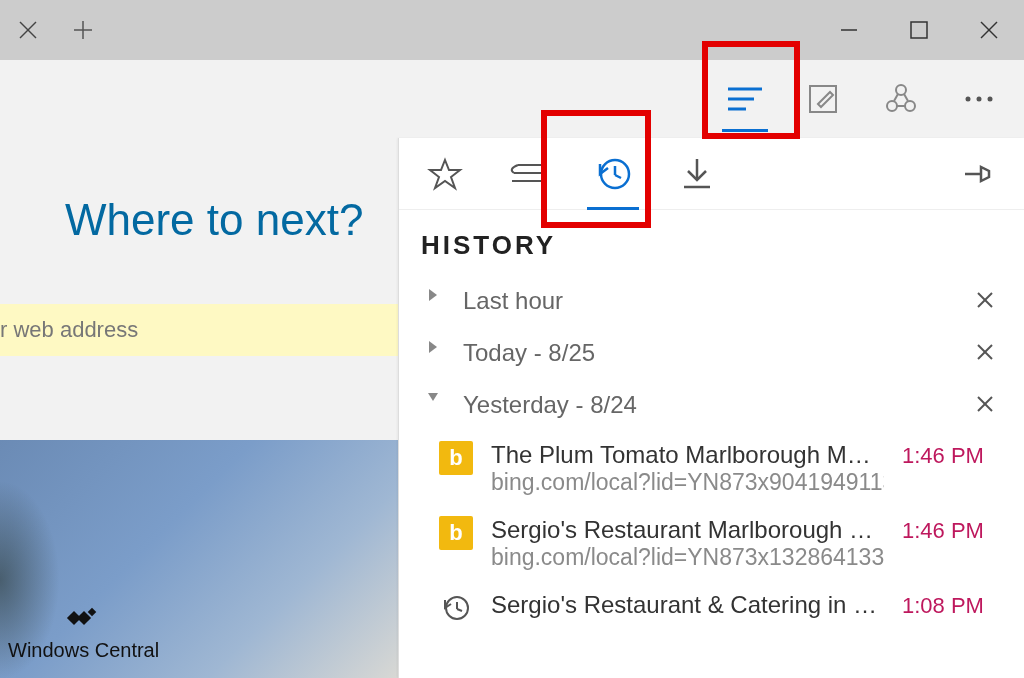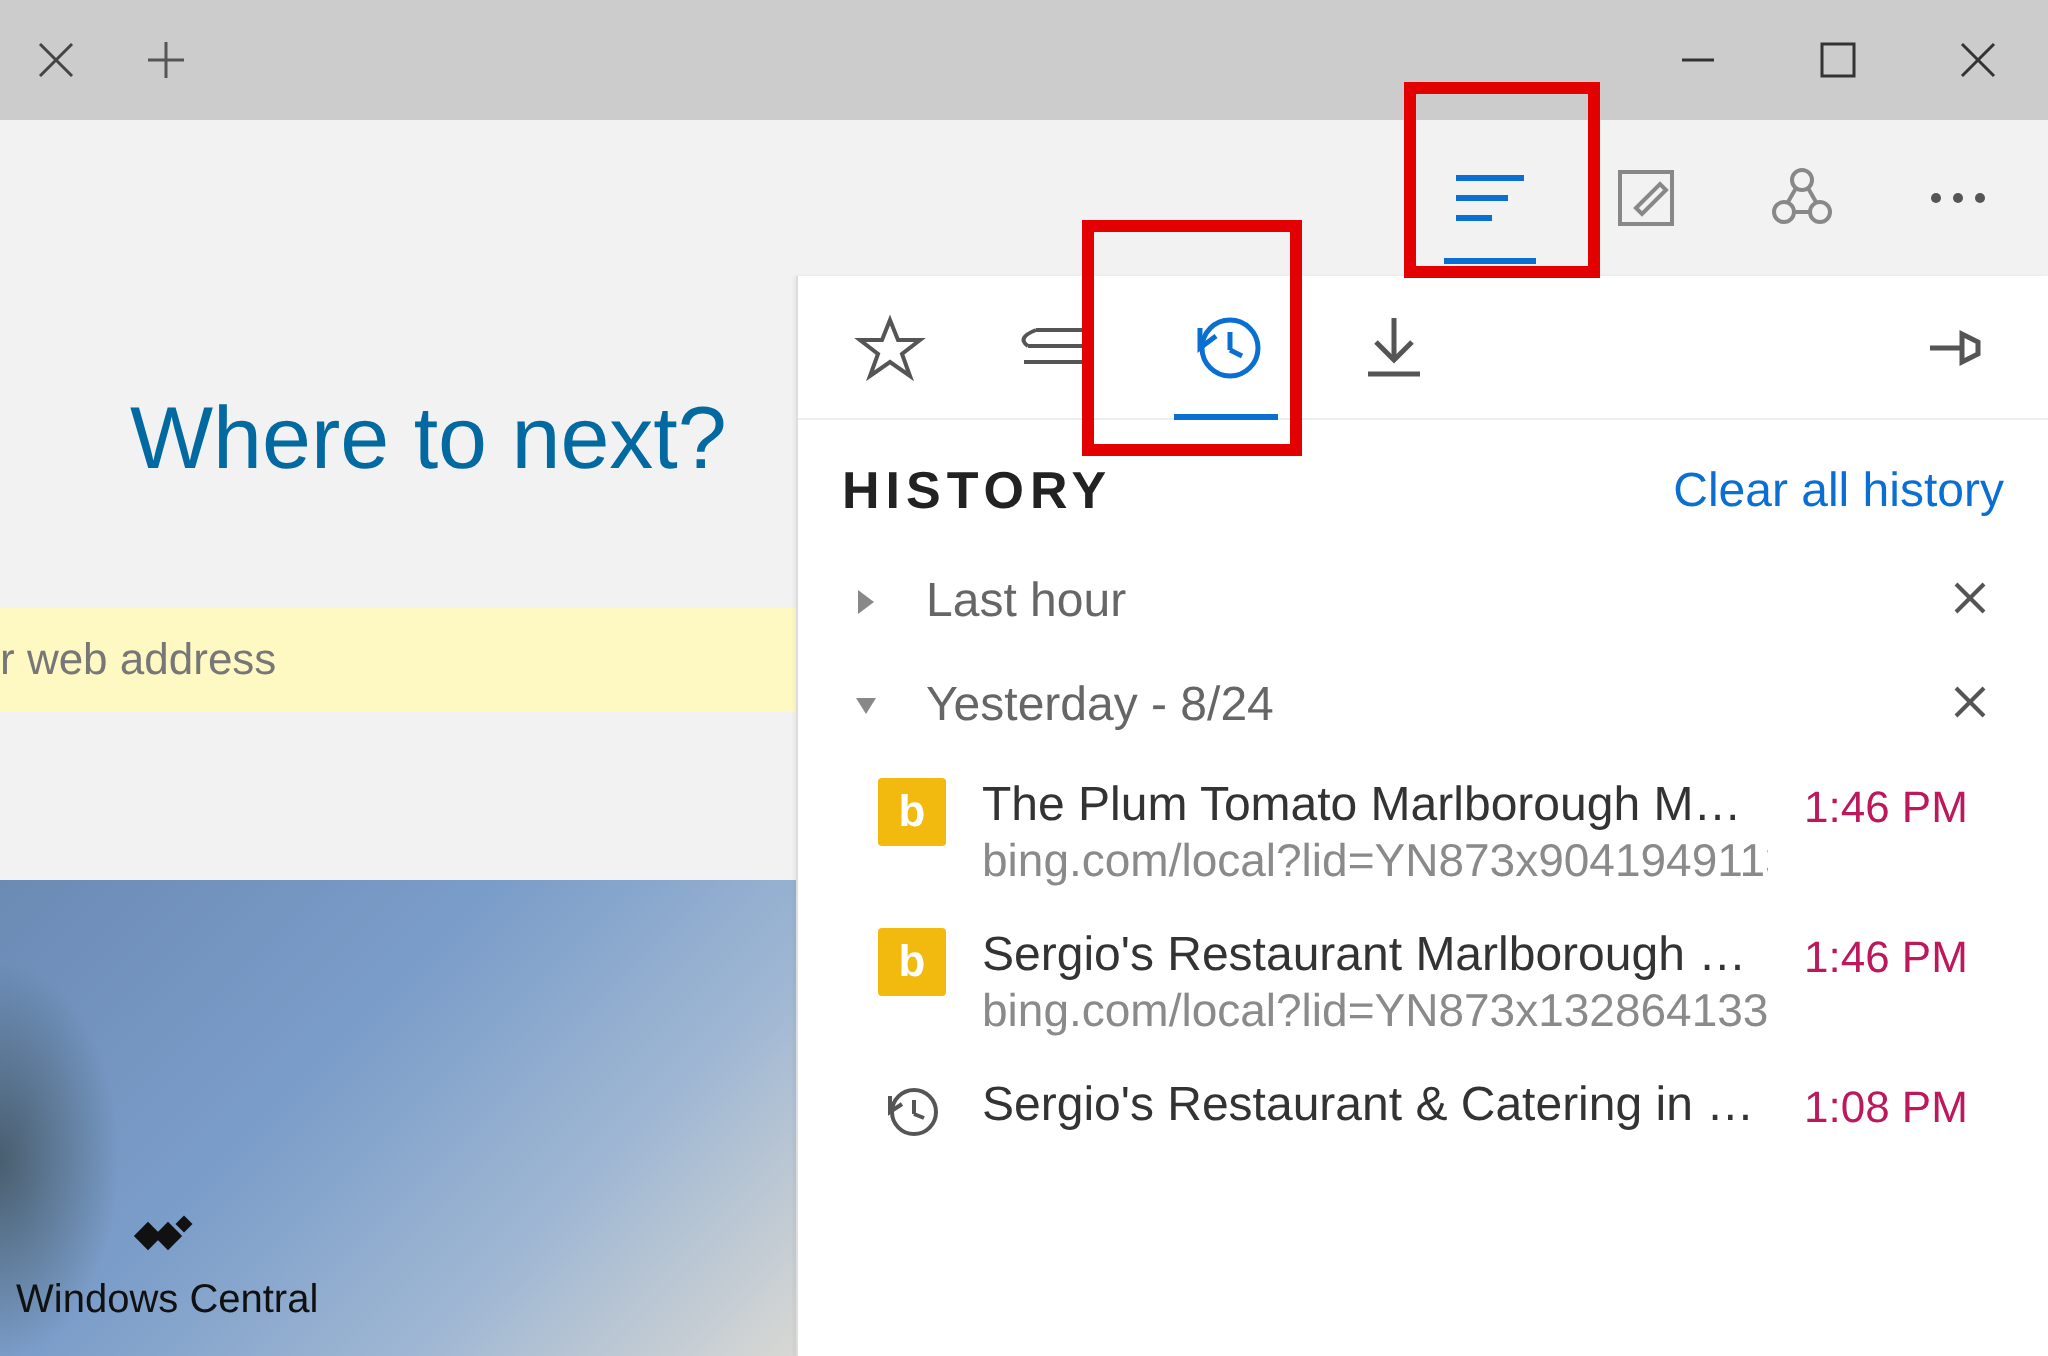--- a/index.html
+++ b/index.html
@@ -40,21 +40,21 @@
   .hub-tabs .spacer { flex:1; }
   .hub-tab { width:48px; height:48px; display:flex; align-items:center; justify-content:center; color:#555; position:relative;}
   .hub-tab.active { color:#0a6fd1; }
   .hub-tab.active::after { content:""; position:absolute; left:-2px; right:-2px; bottom:-12px; height:3px; background:#0a6fd1; }
   .pin { color:#555; }
 
   .hub-header { display:flex; align-items:center; justify-content:space-between; padding:20px 22px 14px 22px; }
   .hub-title { font-size:26px; font-weight:700; letter-spacing:3px; color:#222; }
   .clear-link { font-size:24px; color:#0a6fd1; cursor:pointer; }
 
-  .group { display:flex; align-items:center; padding:12px 22px; font-size:24px; color:#666;}
+  .group { display:flex; align-items:flex-start; padding:12px 22px; font-size:24px; color:#666;}
   .group .chev { width:24px; display:inline-flex; justify-content:center; margin-right:18px; color:#777; }
   .group .spacer { flex:1; }
   .group .del { color:#555; width:34px; text-align:center; }
 
   .entry { display:flex; align-items:flex-start; padding:10px 22px 10px 40px; gap:18px; }
   .favicon { width:34px; height:34px; flex:0 0 34px; display:flex; align-items:center; justify-content:center; font-weight:700; color:#fff; font-size:22px; border-radius:2px;}
   .favicon.bing { background:#f2b90f; }
   .favicon.hist { background:transparent; color:#555; }
   .entry-text { flex:1; min-width:0; }
   .entry-title { font-size:24px; color:#333; white-space:nowrap; overflow:hidden; text-overflow:ellipsis; max-width:420px;}
@@ -185,39 +185,53 @@
     <div class="spacer"></div>
     <div class="hub-tab pin">
       <svg width="34" height="30">
         <path d="M4 15 L20 15 M20 8 L20 22 L28 18 L28 12 Z" fill="none" stroke="#555" stroke-width="2.5"></path>
       </svg>
     </div>
   </div>
 
   <div class="hub-header">
     <div class="hub-title">HISTORY</div>
-    <div class="clear-link">Clear all history</div>
   </div>
 
   <div class="group">
     <span class="chev">
       <svg width="12" height="16">
           <path d="M2 2 L10 8 L2 14 Z" fill="#888"></path>
         </svg>
     </span>
     <span>Last hour</span>
     <span class="spacer"></span>
     <span class="del">
       <svg width="18" height="18">
           <line x1="2" y1="2" x2="16" y2="16" stroke="#555" stroke-width="2"></line>
           <line x1="16" y1="2" x2="2" y2="16" stroke="#555" stroke-width="2"></line>
         </svg>
     </span>
   </div>
 
+  <div class="group">
+    <span class="chev">
+      <svg width="12" height="16">
+          <path d="M2 2 L10 8 L2 14 Z" fill="#888"></path>
+        </svg>
+    </span>
+    <span>Today - 8/25</span>
+    <span class="spacer"></span>
+    <span class="del">
+      <svg width="18" height="18">
+          <line x1="2" y1="2" x2="16" y2="16" stroke="#555" stroke-width="2"></line>
+          <line x1="16" y1="2" x2="2" y2="16" stroke="#555" stroke-width="2"></line>
+        </svg>
+    </span>
+  </div>
 
   <div class="group">
     <span class="chev">
       <svg width="14" height="12">
           <path d="M2 2 L12 2 L7 10 Z" fill="#888"></path>
         </svg>
     </span>
     <span>Yesterday - 8/24</span>
     <span class="spacer"></span>
     <span class="del">

